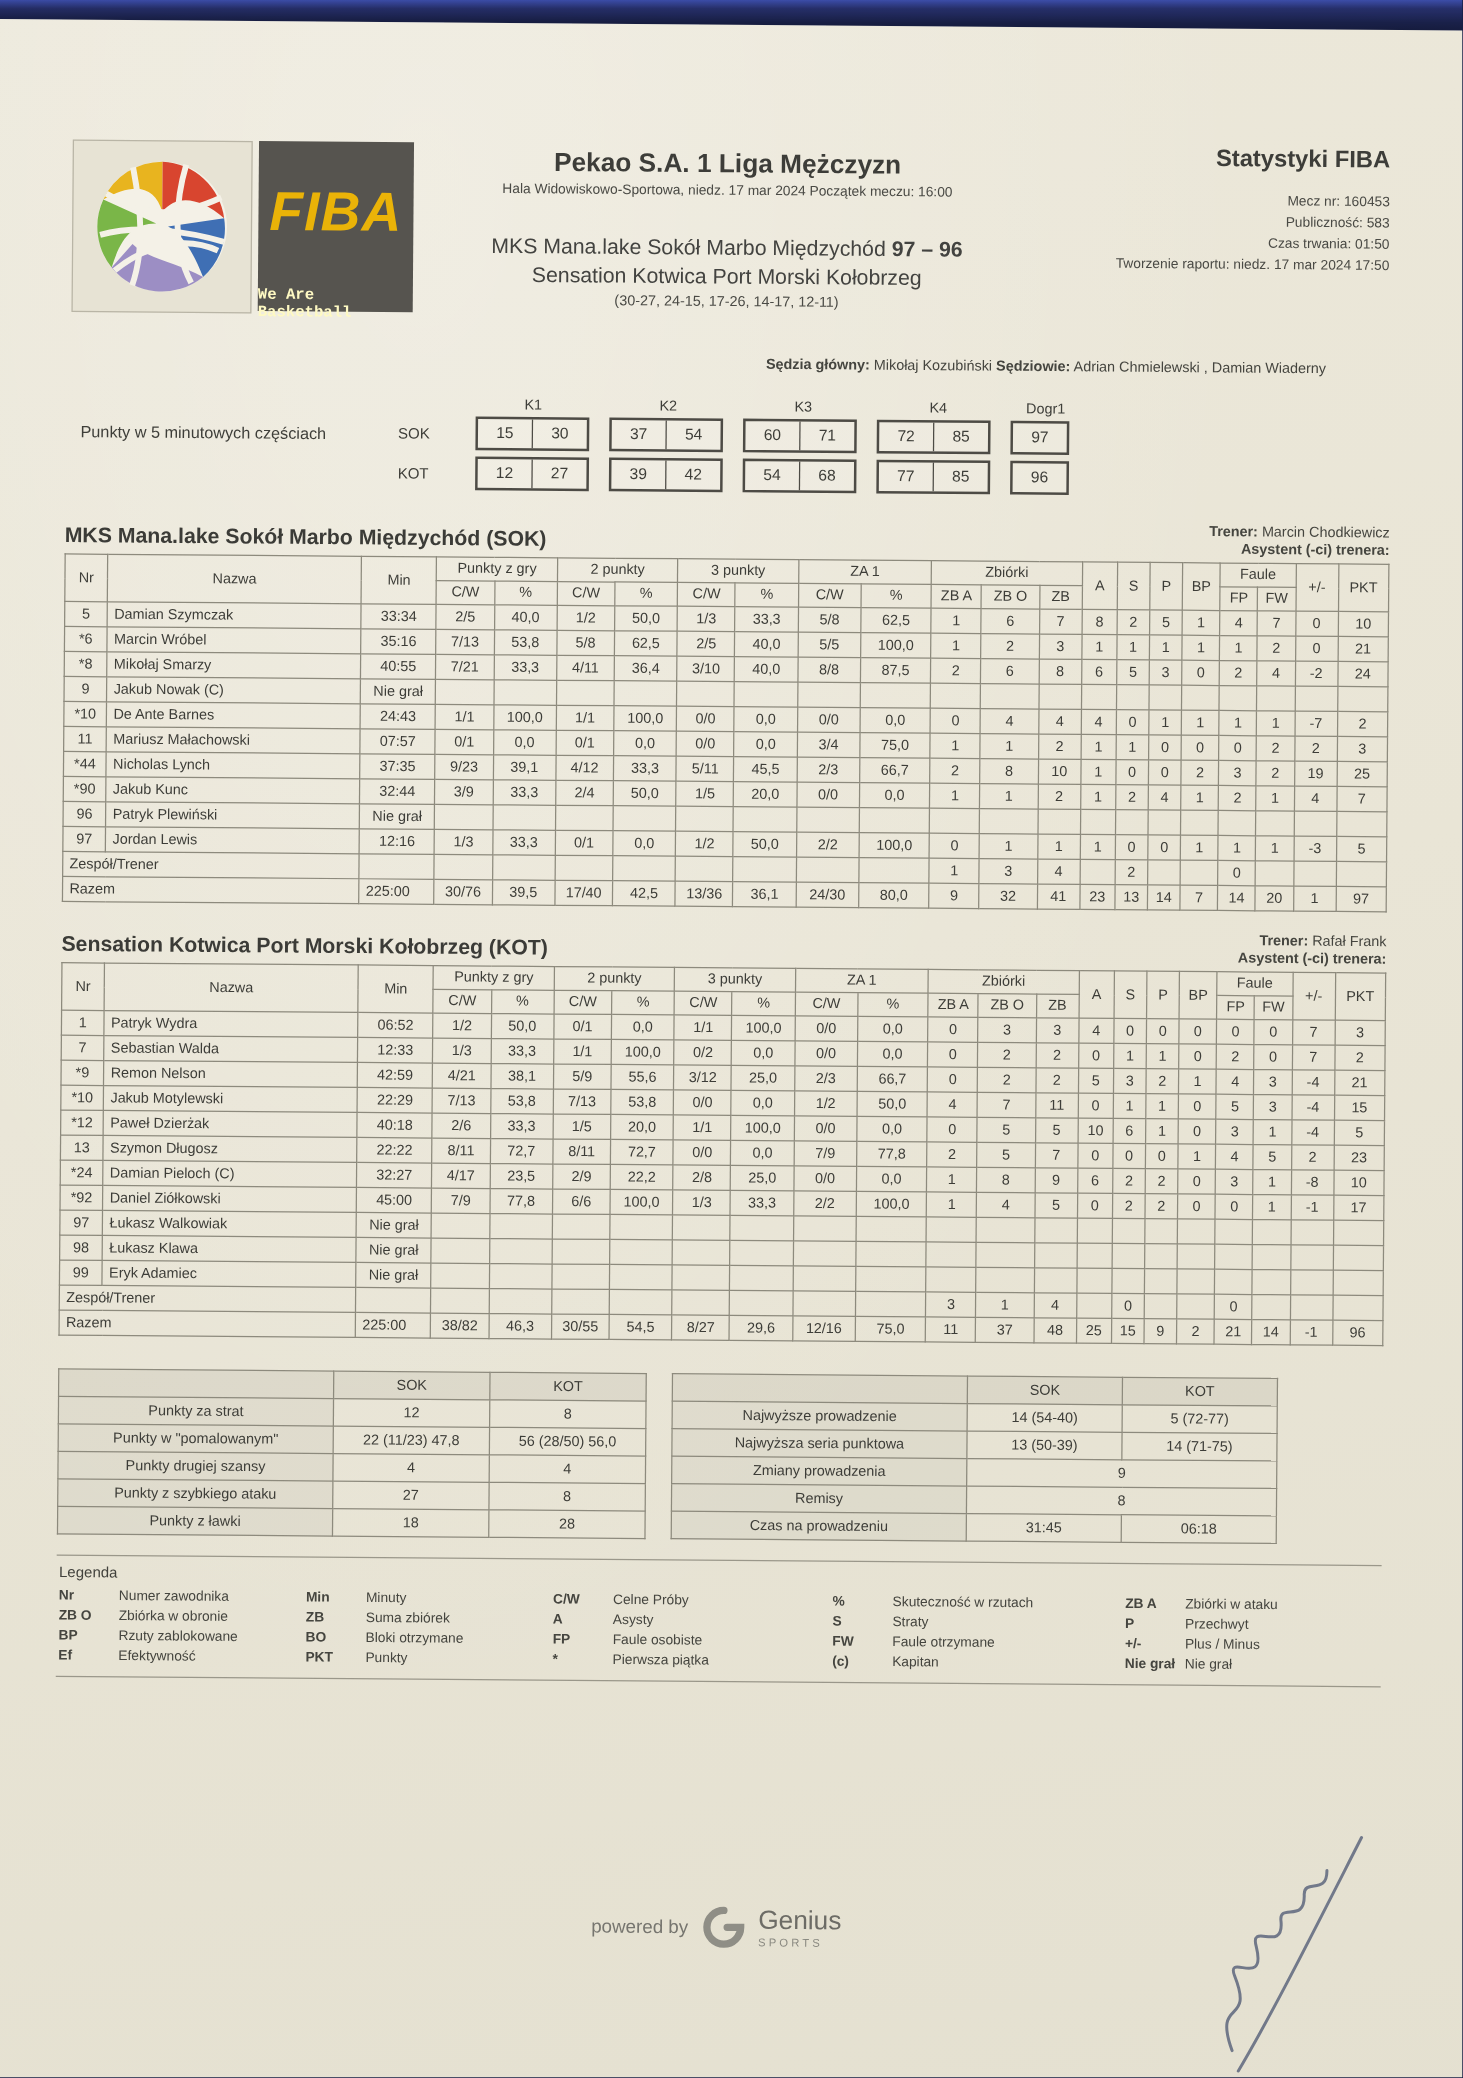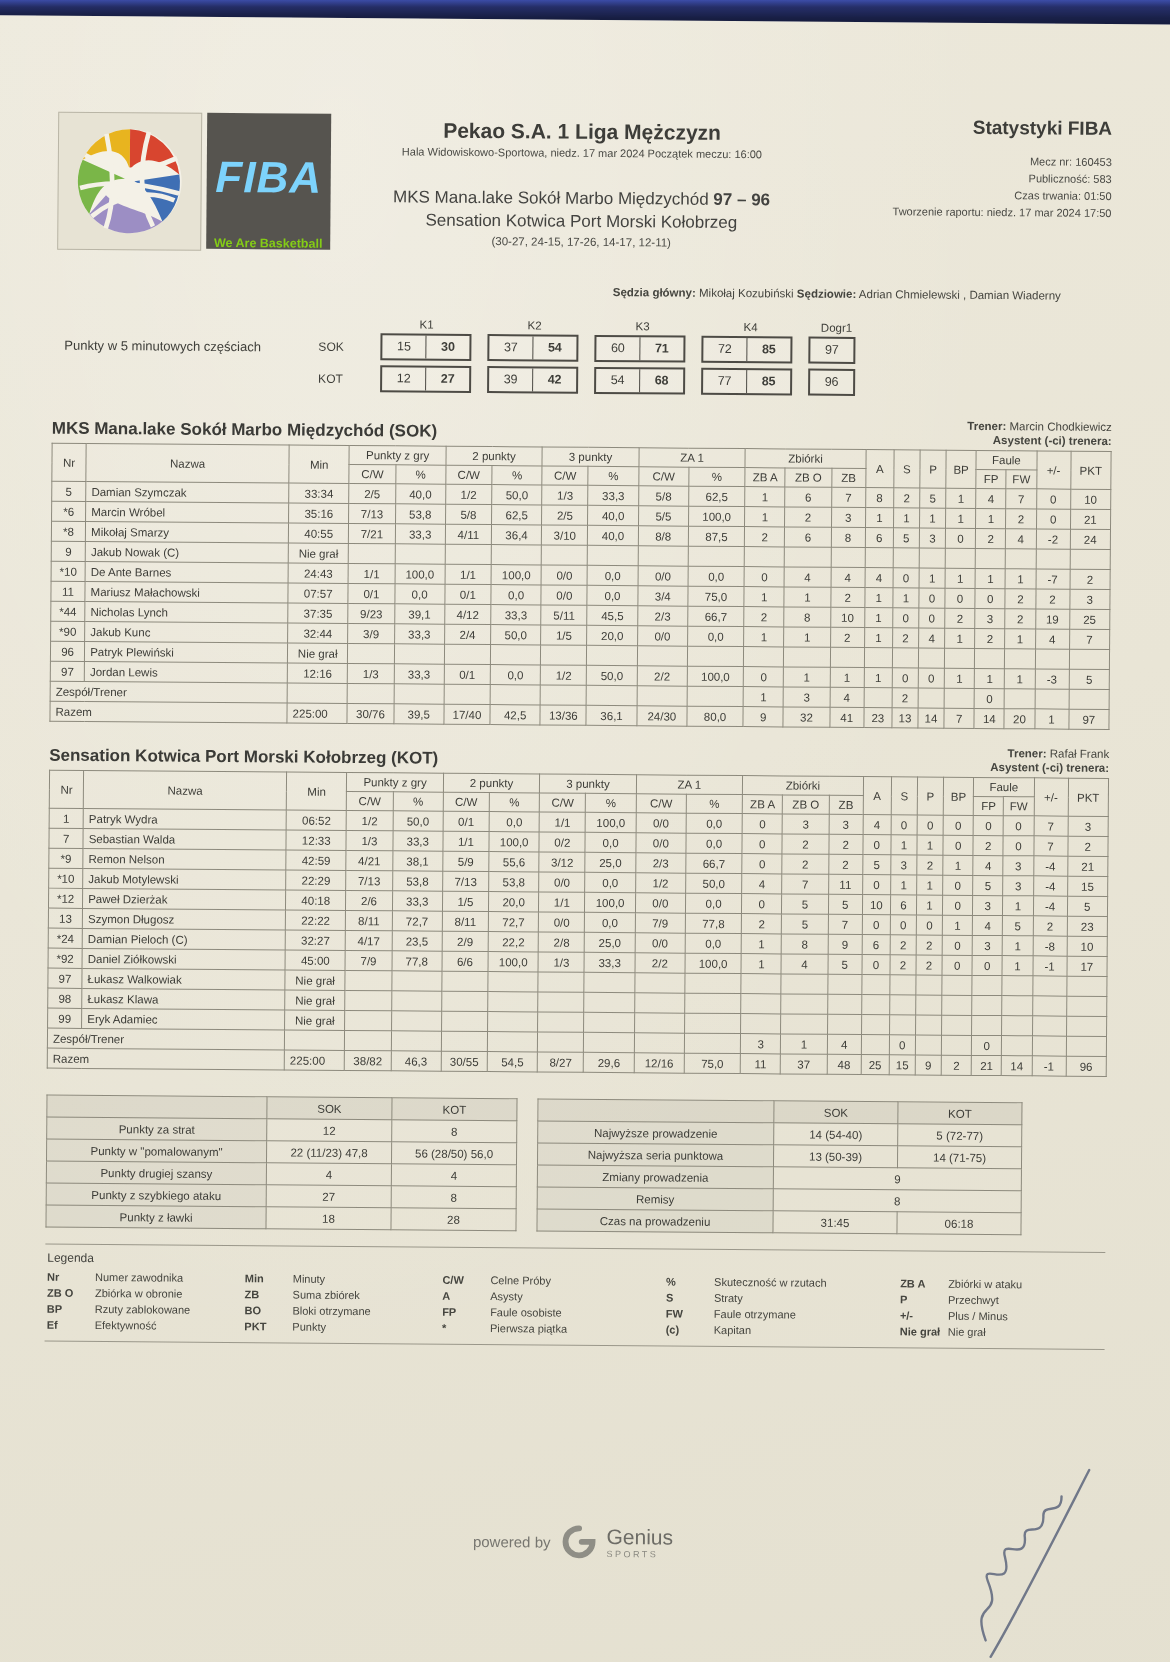--- a/index.html
+++ b/index.html
@@ -13,22 +13,22 @@
     transform:rotate(0.45deg);transform-origin:0 0;
     box-shadow:0 0 18px rgba(0,0,0,0.45);
     color:#3a3a36;}
   .content{padding:92px 83px 0 83px;}
 
   
   .top{position:relative;height:168px;}
   .fiba-logo{position:absolute;left:4px;top:4px;display:flex;gap:5px;}
   .ball-box{width:142px;height:136px;background:#e7e3d4;border:1px solid #b9b5a6;display:flex;align-items:center;justify-content:center;}
   .fiba-text-box{width:124px;height:136px;background:#56544f;display:flex;flex-direction:column;align-items:center;justify-content:center;gap:34px;}
-  .fiba-word{color:#7dd3fc;font-size:44px;font-weight:bold;letter-spacing:1px;font-style:italic;margin-top:40px;}
-  .fiba-tag{color:#84cc16;font-size:12.5px;font-weight:bold;}
+  .fiba-word{color:#eab308;font-size:44px;font-weight:bold;letter-spacing:1px;font-style:italic;margin-top:40px;}
+  .fiba-tag{color:#fef9c3;font-size:12.5px;font-weight:bold;font-family:Liberation Mono, monospace;}
   .center-block{position:absolute;left:288px;top:8px;width:480px;text-align:center;}
   .league-title{font-size:21px;font-weight:bold;color:#3d3d39;}
   .venue-line{font-size:11px;margin-top:3px;color:#4a4a45;}
   .match-line{font-size:17px;margin-top:30px;color:#434340;}
   .match-line .score{font-weight:bold;}
   .match-line2{font-size:17px;margin-top:3px;color:#434340;}
   .partials{font-size:11.5px;margin-top:4px;color:#4a4a45;}
   .right-block{position:absolute;right:2px;top:2px;width:320px;text-align:right;}
   .stats-title{font-size:19px;font-weight:bold;color:#3d3d39;}
   .meta{font-size:11px;margin-top:5px;color:#4a4a45;}
@@ -41,21 +41,21 @@
   .q-label{width:248px;font-size:13px;padding-top:22px;color:#3e3e39;}
   .q-right{margin-left:6px;}
   .q-headers{display:flex;gap:16px;margin-left:62px;margin-bottom:3px;}
   .q-h{width:92px;text-align:center;font-size:11.5px;color:#3e3e39;}
   .q-h.single{width:48px;}
   .q-row{display:flex;align-items:center;margin-bottom:5px;}
   .q-team{width:50px;font-size:12px;color:#3e3e39;}
   .q-boxes{display:flex;gap:16px;margin-left:12px;}
   .qp-box{display:flex;border:2px solid #4d4b45;background:rgba(255,255,255,0.12);}
   .qp-cell{width:43px;height:23px;line-height:23px;text-align:center;font-size:12.5px;color:#3e3e39;}
-  .qp-cell + .qp-cell{border-left:1.5px solid #4d4b45;font-weight:bold;}
+  .qp-cell + .qp-cell{border-left:1.5px solid #4d4b45;}
 
   
   .team-head{display:flex;justify-content:space-between;align-items:flex-end;margin-top:16px;margin-bottom:4px;}
   .team-title{font-size:17px;font-weight:bold;color:#3b3b37;}
   .coach-col{text-align:right;font-size:11.5px;color:#45453f;}
   .coach-col .line{margin-top:2px;}
   .coach-col .b{font-weight:bold;}
   table.stats{width:100%;border-collapse:collapse;table-layout:fixed;font-size:11.5px;color:#3d3d38;
     border:1.5px solid #6e6c62;}
   table.stats th, table.stats td{border:1px solid #8d8a7d;padding:0 2px;text-align:center;height:19px;

